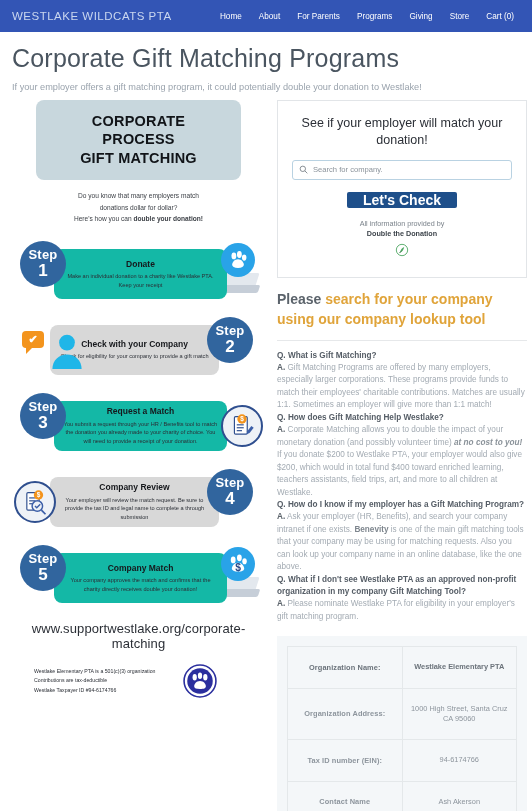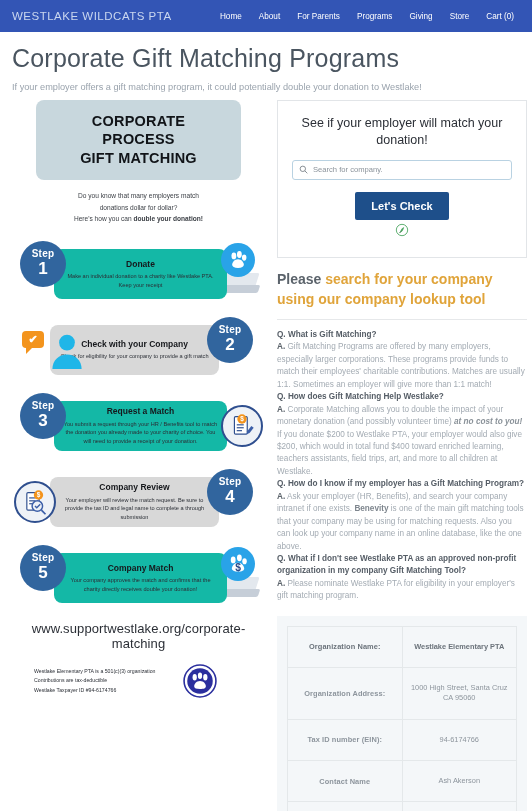--- a/index.html
+++ b/index.html
@@ -59,21 +59,21 @@
   
   .step-row { position: relative; height: 72px; margin-top: 4px; }
   .step-row.s1 { margin-top: 10px; }
   .badge {
     position: absolute; top: 6px;
     width: 46px; height: 46px; border-radius: 50%;
     background: #31659e; color: #fff; text-align: center;
     display: flex; flex-direction: column; justify-content: center;
     z-index: 3;
   }
-  .badge .b-l { font-size: 10px; font-weight: 700; line-height: 1; letter-spacing: .2px;}
+  .badge .b-l { font-size: 13px; font-weight: 700; line-height: 1; letter-spacing: .2px;}
   .badge .b-n { font-size: 17px; font-weight: 800; line-height: 1.15; }
   .card {
     position: absolute; top: 14px; height: 50px;
     border-radius: 8px; padding: 6px 8px;
     display: flex; flex-direction: column; justify-content: center;
     text-align: center; z-index: 2;
   }
   .card.yellow { background: #14b8a6; }
   .card.grey   { background: #d8d8d8; }
   .card-title { font-size: 8.5px; font-weight: 800; color: #16181c; line-height: 1.2; }
@@ -152,22 +152,22 @@
   .search-input {
     border: 0; outline: 0; flex: 1; margin-left: 5px;
     font-family: "Liberation Sans", sans-serif;
     font-size: 7.6px; color: #6d757d; background: transparent;
   }
   .search-input::placeholder { color: #8b939b; }
   .check-btn {
     margin: 12px auto 0; display: block;
     background: #1e4f8a; color: #fff; border: 0;
     font-family: "Liberation Sans", sans-serif;
-    font-size: 11px; font-weight: 700;
-    padding: 8px 16px; border-radius: 2px; cursor: pointer;
+    font-size: 14px; font-weight: 700;
+    padding: 0 16px; border-radius: 2px; cursor: pointer;
   }
   .provided { margin-top: 11px; font-size: 7.2px; color: #7b838b; line-height: 1.5; }
   .provided b { color: #3d444b; font-weight: 700; }
   .dtd-logo { margin-top: 3px; }
 
   
   .lookup { margin-top: 11px; font-size: 14px; line-height: 1.45; color: #5b636b; font-weight: 600;}
   .lookup .lk { color: #e0a43a; }
   .hr { border-top: 1px solid #e6e8ea; margin: 10px 0 9px; }
   .faq-q {
@@ -368,20 +368,24 @@
       <div class="search-card">
         <div class="search-head">See if your employer will match your donation!</div>
         <div class="search-field">
           <svg class="search-icon" viewBox="0 0 20 20">
             <circle cx="8.5" cy="8.5" r="6" fill="none" stroke="#6d757d" stroke-width="1.8"></circle>
             <line x1="13" y1="13" x2="18.5" y2="18.5" stroke="#6d757d" stroke-width="1.8"></line>
           </svg>
           <input class="search-input" type="text" placeholder="Search for company." style="">
         </div>
         <button class="check-btn">Let's Check</button>
+        <div class="provided">
+          <span>All information provided by</span><br>
+          <b>Double the Donation</b>
+        </div>
         <svg class="dtd-logo" width="14" height="14" viewBox="0 0 32 32">
           <circle cx="16" cy="16" r="13" fill="none" stroke="#4aa55f" stroke-width="2"></circle>
           <path d="M11 22c2-8 6-11 10-13-1 6-4 11-10 13z" fill="#4aa55f"></path>
           <line x1="10" y1="23" x2="14" y2="19" stroke="#2f6b3d" stroke-width="2"></line>
         </svg>
       </div>
 
       <div class="lookup">
         <span>Please </span><span class="lk">search for your company using our company lookup tool</span>
       </div>

